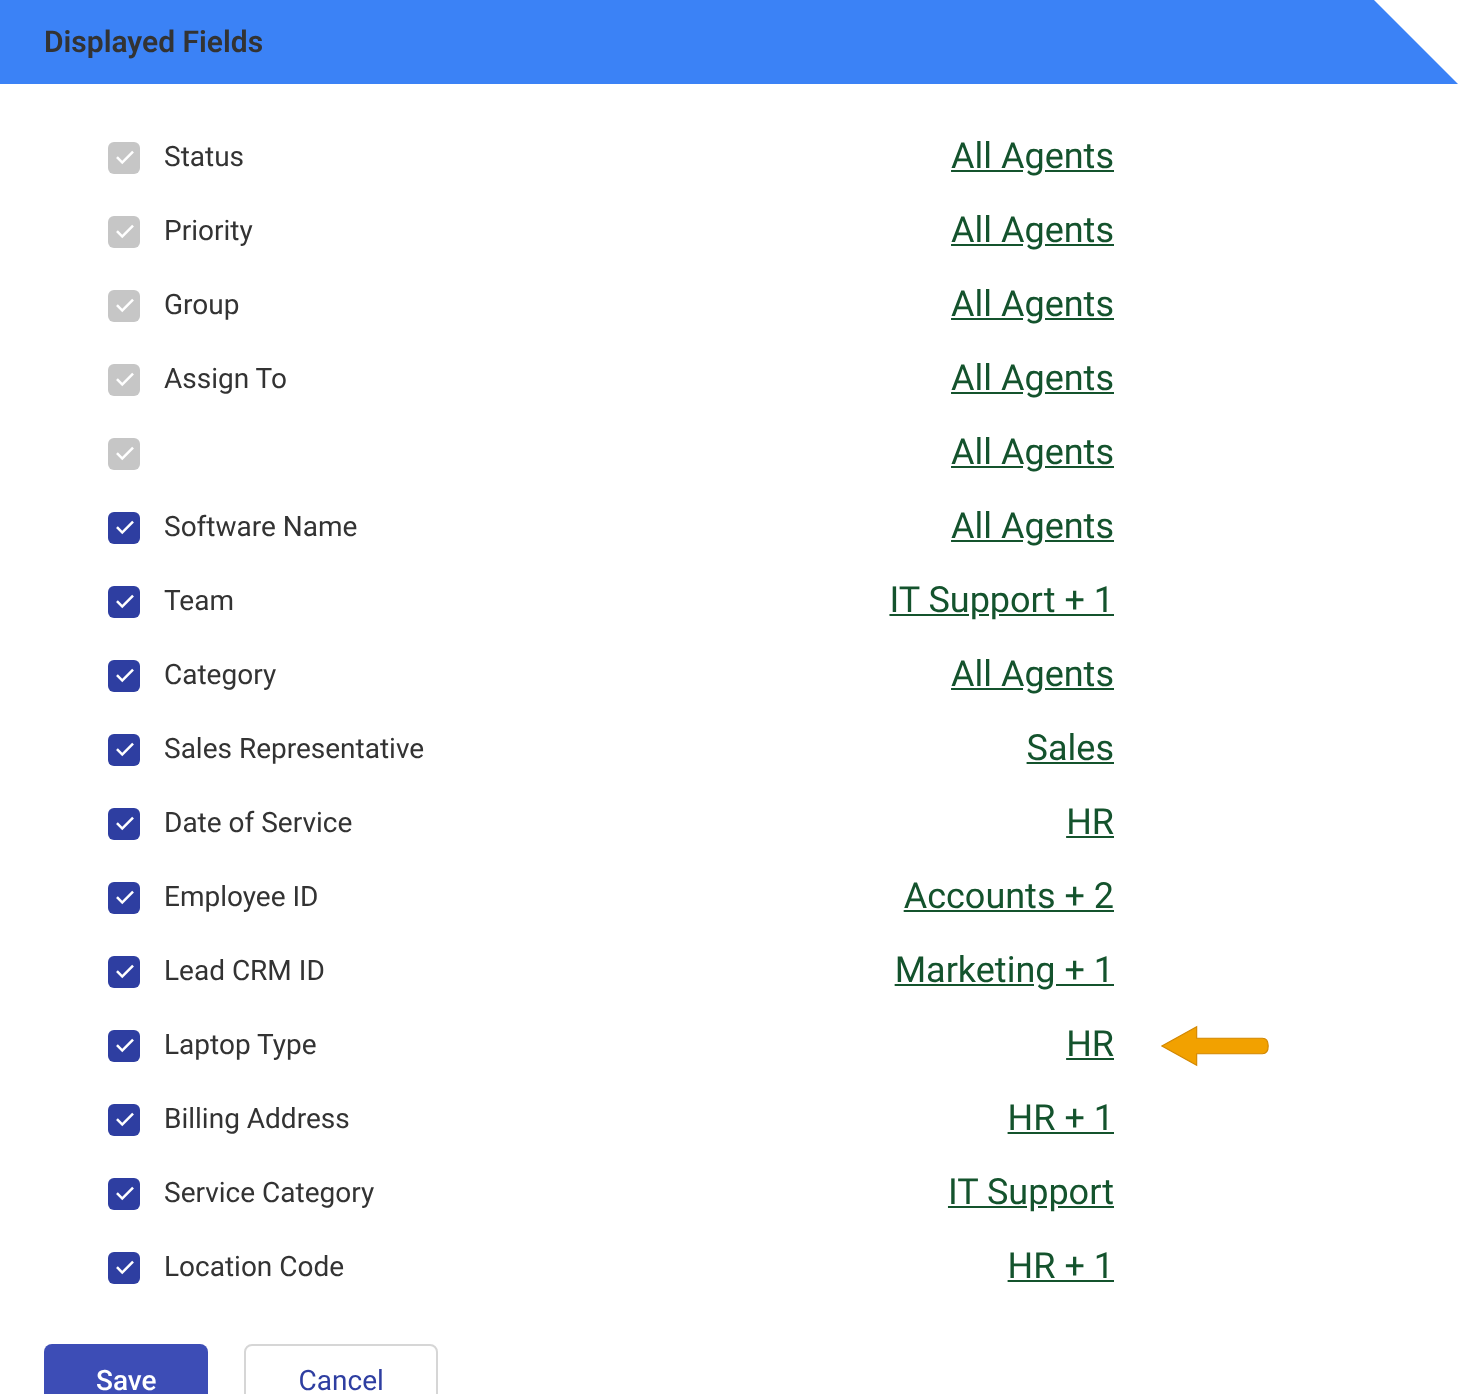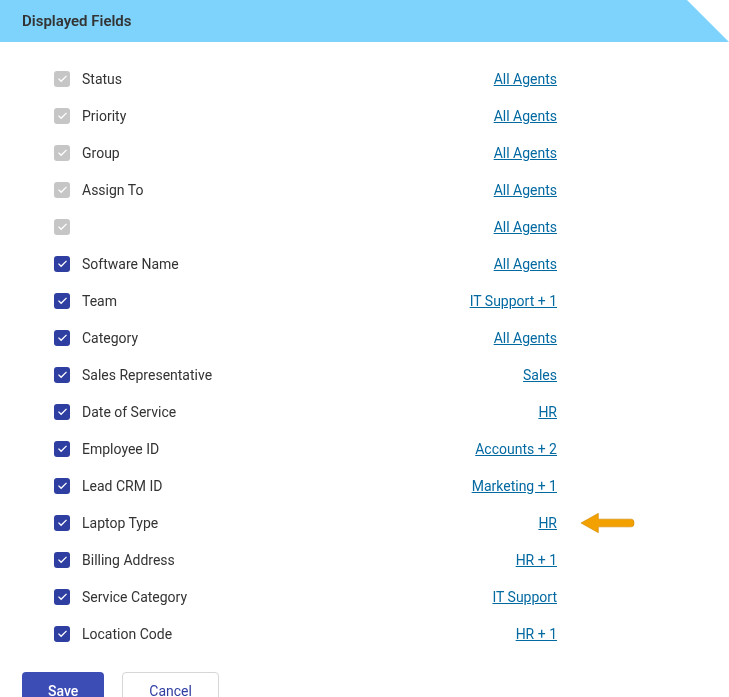--- a/index.html
+++ b/index.html
@@ -4,21 +4,21 @@
   <style>
     * { box-sizing: border-box; margin: 0; padding: 0; }
     body {
       font-family: -apple-system, BlinkMacSystemFont, "Segoe UI", Roboto, Arial, sans-serif;
       font-size: 14px;
       color: #333;
       background: #fff;
       width: 729px;
     }
     .header-banner {
-      background: #7dd3fc;
+      background: #3b82f6;
       padding: 12px 22px;
       position: relative;
       height: 42px;
       display: flex;
       align-items: center;
     }
     .header-banner::after {
       content: "";
       position: absolute;
       right: 0;
@@ -68,24 +68,24 @@
       flex: 0 0 auto;
       width: 320px;
       color: #333;
       font-size: 14px;
     }
     .field-scope {
       margin-left: auto;
       padding-right: 150px;
     }
     .field-scope a {
-      color: #0369a1;
+      color: #14532d;
       text-decoration: underline;
       cursor: pointer;
-      font-size: 14px;
+      font-size: 18px;
     }
     .arrow-annotation {
       position: absolute;
       left: 525px;
       top: 50%;
       transform: translateY(-50%);
       width: 58px;
       height: 30px;
       pointer-events: none;
     }

